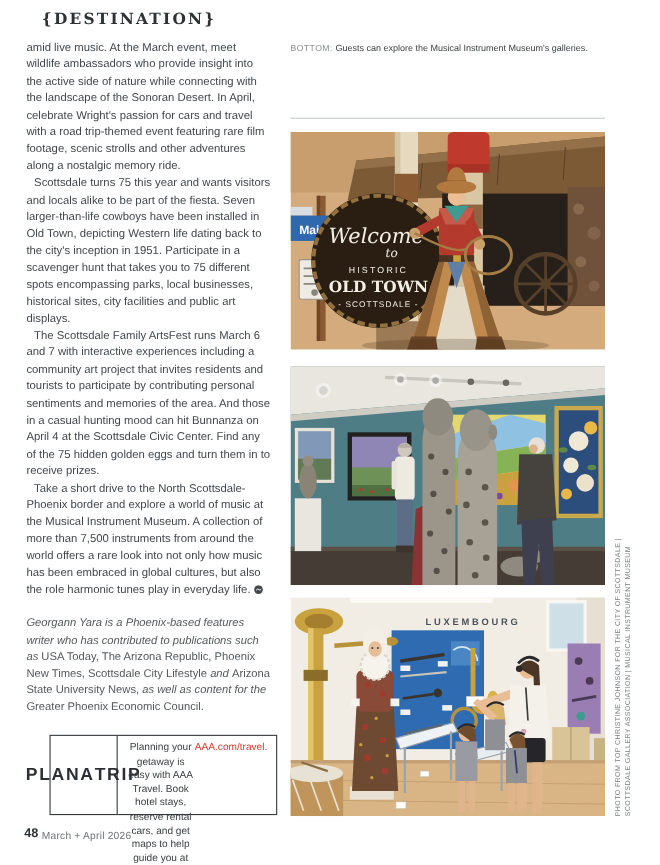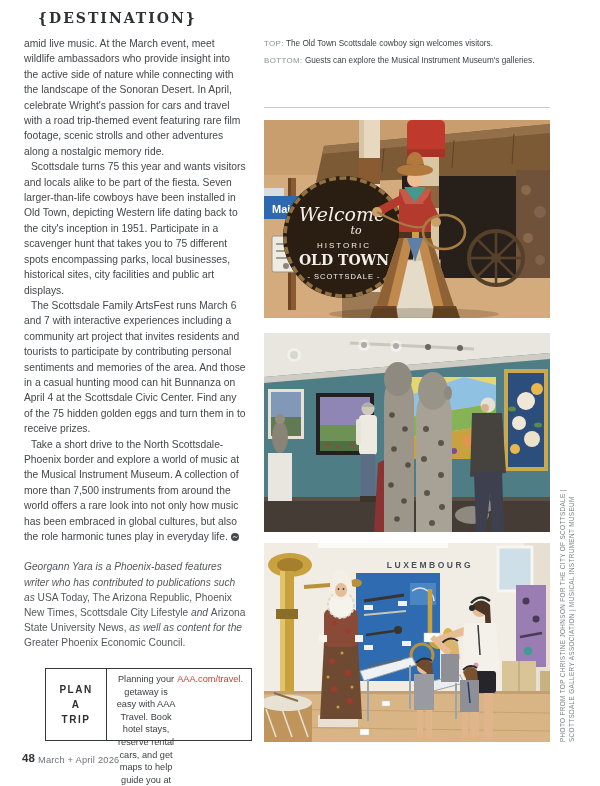--- a/index.html
+++ b/index.html
@@ -12,22 +12,22 @@
   .left-col{position:absolute;left:24px;top:36px;width:222px;}
   .body-p{margin:0;font-size:10.3px;line-height:15.4px;color:#42474b;}
   .body-p.indent{text-indent:7px;}
   .end-icon{display:inline-block;vertical-align:-1px;margin-left:3px;}
   .bio{margin:15px 0 0 0;font-size:10.2px;line-height:15.2px;color:#54585b;}
   .bio .it{font-style:italic;}
   .bio .rm{font-style:normal;}
 
   .plan-box{position:absolute;left:45px;top:668px;width:205px;height:71px;
             border:1px solid #34383a;display:flex;background:#fff;}
-  .plan-label{width:60px;border-right:1px solid #34383a;display:flex;flex-direction:column;
-              justify-content:center;align-items:center;font-weight:bold;font-size:10px;
+  .plan-label{width:60px;border-right:1px solid #34383a;display:flex;flex-direction:row;
+              justify-content:center;align-items:center;font-weight:bold;font-size:16px;
               letter-spacing:1.5px;line-height:15px;color:#2c3033;text-align:center;}
   .plan-text{flex:1;display:flex;justify-content:center;text-align:center;
              font-size:9.2px;line-height:12.6px;color:#3c4043;padding:4px 8px;}
   .plan-link{color:#d9392c;text-decoration:none;cursor:pointer;}
 
   .captions{position:absolute;left:264px;top:38px;width:290px;}
   .cap{margin-bottom:5px;font-size:8.2px;line-height:12.4px;color:#3e4245;}
   .cap-label{color:#8b9093;font-size:7.9px;letter-spacing:0.4px;}
 
   .col-rule{position:absolute;left:264px;top:107px;width:286px;height:1px;background:#c8cbcc;}
@@ -69,21 +69,20 @@
       <div>A</div>
       <div>TRIP</div>
     </div>
     <div class="plan-text">
       <span>Planning your getaway is easy with AAA Travel. Book hotel stays, reserve rental cars, and get maps to help guide you at</span>
       <a class="plan-link">AAA.com/travel.</a>
     </div>
   </div>
 
   <div class="captions">
-    <div class="cap"><span class="cap-label">TOP:</span> <span>The Old Town Scottsdale cowboy sign welcomes visitors.</span></div>
     <div class="cap"><span class="cap-label">BOTTOM:</span> <span>Guests can explore the Musical Instrument Museum's galleries.</span></div>
   </div>
 
   <div class="col-rule"></div>
 
   <figure class="photo photo1">
     <svg width="286" height="198" viewBox="0 0 286 198">
       <rect width="286" height="198" fill="#d3ab7c"></rect>
       <rect width="286" height="55" fill="#c89e6e"></rect>
       <g>

